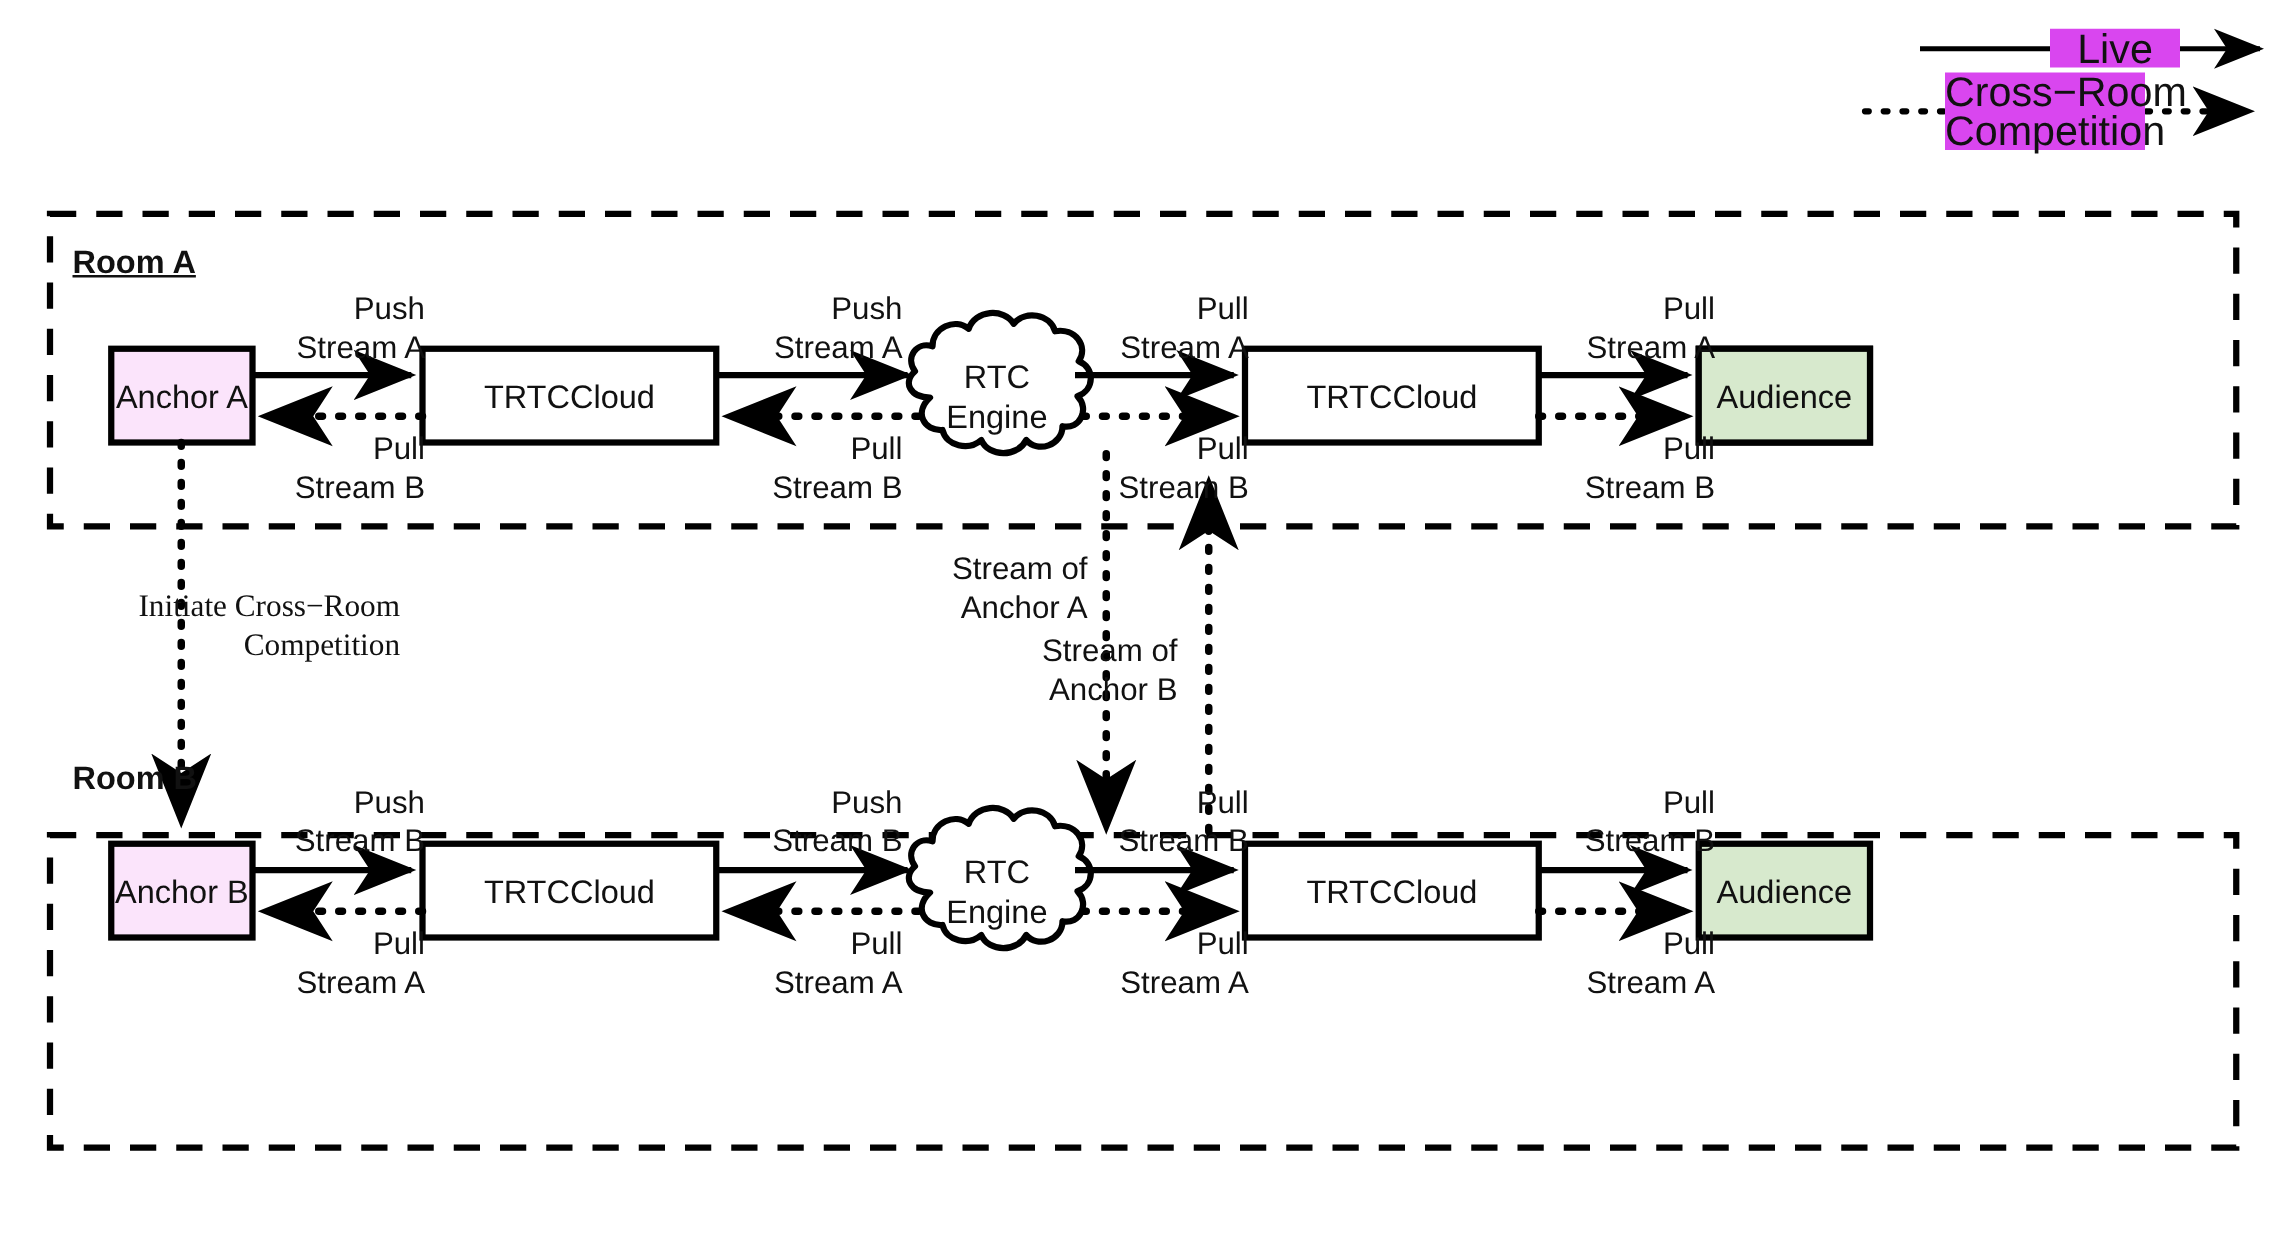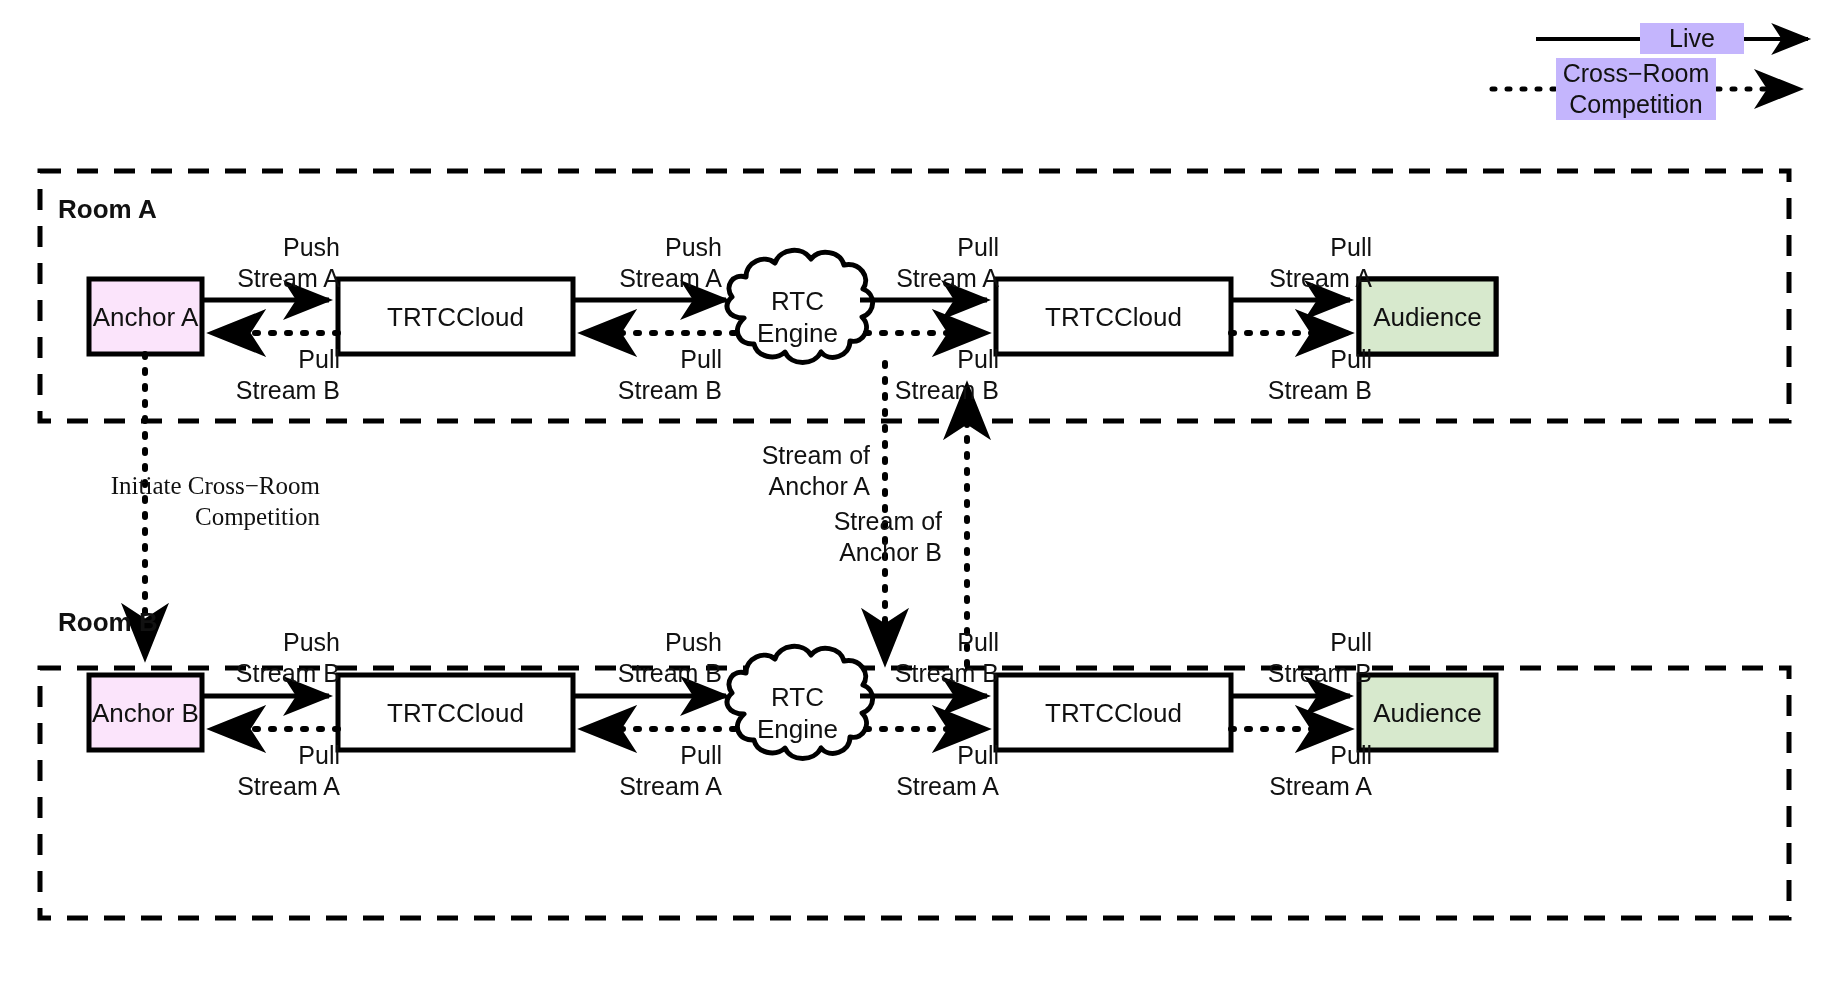--- a/index.html
+++ b/index.html
@@ -9,21 +9,21 @@
     color:#000;
     overflow:hidden;
   }
   #stage{position:relative;width:1828px;height:992px;}
   svg#diagram{position:absolute;left:0;top:0;width:1828px;height:992px;}
 
   .lbl{position:absolute;font-size:25px;line-height:31px;text-align:right;white-space:pre;color:#111;}
   .lbl.bold{font-weight:bold;text-align:left;font-size:26px;}
   .boxtext{position:absolute;font-size:26px;line-height:32px;text-align:center;color:#111;
            display:flex;align-items:center;justify-content:center;}
-  .legendtext{position:absolute;font-size:25px;line-height:31px;text-align:center;color:#111;white-space:pre;background:#c4b5fd;}
+  .legendtext{position:absolute;font-size:33px;line-height:31px;text-align:center;color:#111;white-space:pre;background:#d946ef;}
 </style>
 </head>
 <body>
 
 <div id="stage">
 
   <svg id="diagram" viewBox="0 0 1828 992">
     <defs>
       <marker id="arrowSolid" markerWidth="11" markerHeight="11" refX="9.2" refY="4.2" orient="auto" markerUnits="strokeWidth">
         <path d="M0,0.2 L10,4.2 L0,8.2 L2.6,4.2 Z" fill="#000"></path>
@@ -109,21 +109,21 @@
     <line x1="338" y1="729" x2="211" y2="729" stroke="#000" stroke-width="6" stroke-dasharray="3 13" stroke-linecap="round" marker-end="url(#arrowSolidL)"></line>
     <line x1="735" y1="729" x2="582" y2="729" stroke="#000" stroke-width="6" stroke-dasharray="3 13" stroke-linecap="round" marker-end="url(#arrowSolidL)"></line>
     <line x1="866" y1="729" x2="987" y2="729" stroke="#000" stroke-width="6" stroke-dasharray="3 13" stroke-linecap="round" marker-end="url(#arrowSolidL)"></line>
     <line x1="1231" y1="729" x2="1350" y2="729" stroke="#000" stroke-width="6" stroke-dasharray="3 13" stroke-linecap="round" marker-end="url(#arrowSolidL)"></line>
   </svg>
 
   <div class="legendtext" style="left:1640px;top:23px;width:104px;">Live</div>
   <div class="legendtext" style="left:1556px;top:58px;width:160px;">Cross−Room
 Competition</div>
 
-  <div class="lbl bold" style="left:58px;top:194px;width:200px;">Room A</div>
+  <div class="lbl bold" style="left:58px;top:194px;width:200px;text-decoration:underline;">Room A</div>
 
   <div class="boxtext" style="left:89px;top:279px;width:113px;height:75px;">Anchor
 A</div>
   <div class="boxtext" style="left:338px;top:279px;width:235px;height:75px;">TRTCCloud</div>
   <div class="boxtext" style="left:735px;top:279px;width:125px;height:75px;">RTC
 Engine</div>
   <div class="boxtext" style="left:996px;top:279px;width:235px;height:75px;">TRTCCloud</div>
   <div class="boxtext" style="left:1359px;top:279px;width:137px;height:75px;">Audience</div>
 
   <div class="lbl" style="left:196px;top:232px;width:144px;">Push

